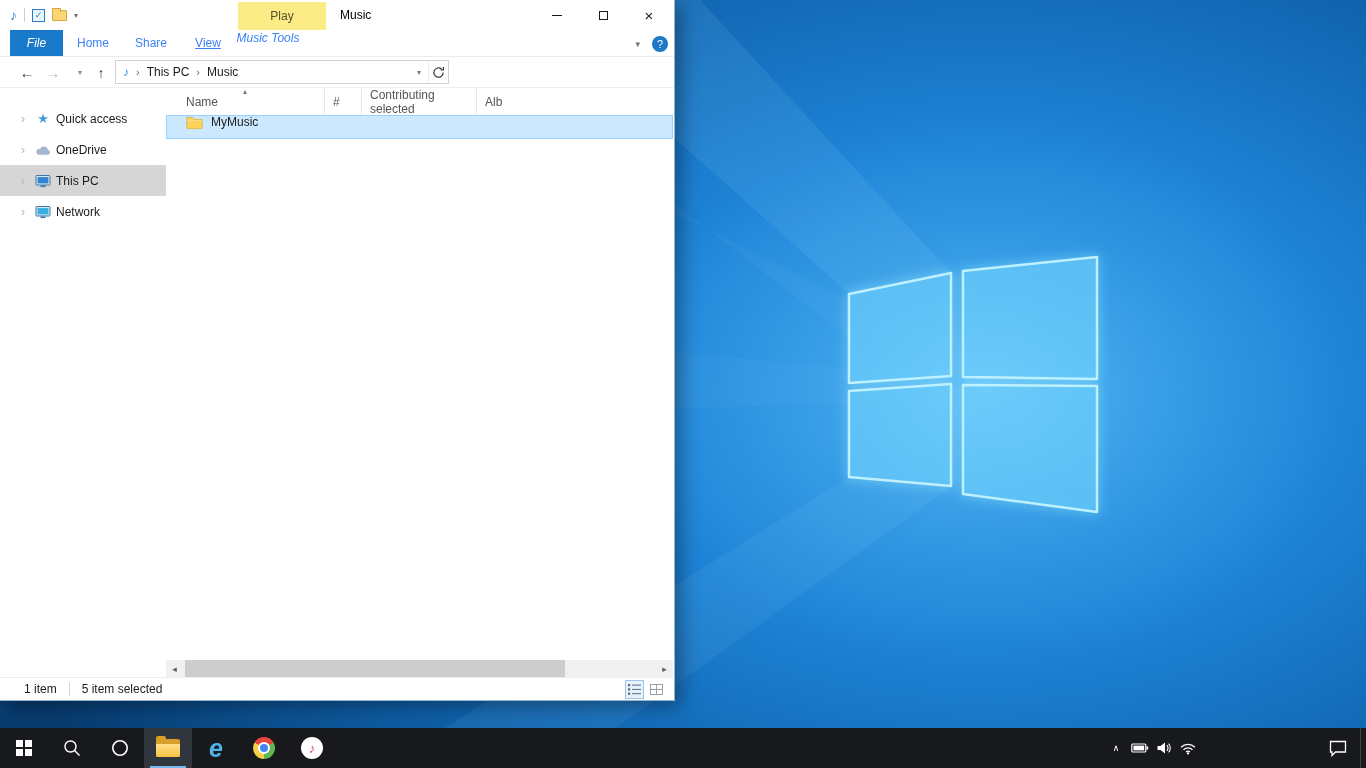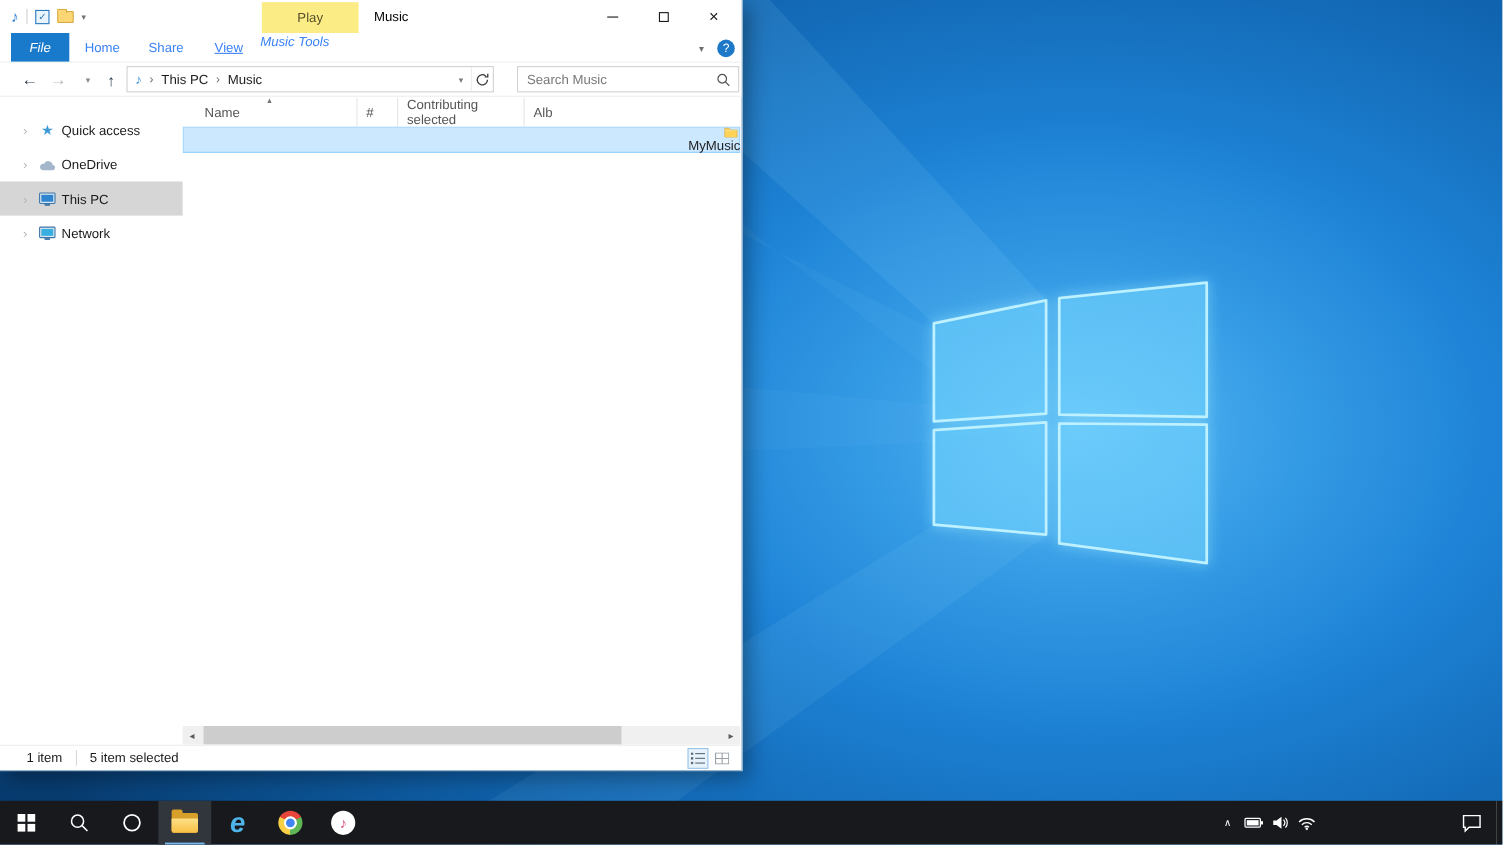--- a/index.html
+++ b/index.html
@@ -82,21 +82,21 @@
   .listhdr { display:flex; height:26px; }
   .hcell { position:relative; display:flex; align-items:center; padding-left:8px; color:#555;
     border-right:1px solid #e6e6e6; }
   .hc-name { width:159px; padding-left:20px; }
   .hc-num { width:37px; }
   .hc-title { width:168px; }
   .hc-artists { width:115px; }
   .hc-album { flex:1; border-right:none; overflow:hidden; white-space:nowrap; }
   .sort-mark { position:absolute; top:-2px; left:50%; transform:translateX(-50%); color:#777; font-size:8px; }
 
-  .filerow { height:24px; display:flex; align-items:flex-end; padding-left:20px;flex-direction:column; }
+  .filerow { height:24px; display:flex; align-items:flex-start; padding-left:20px; }
   .filerow.selected { background:#cce8ff; box-shadow: inset 0 0 0 1px #99d1ff; }
   .row-label { margin-left:8px; color:#1b1b1b; }
 
   .hscroll { position:absolute; left:166px; right:1px; bottom:23px; height:17px; background:#f0f0f0; }
   .sc-btn { position:absolute; top:0; width:17px; height:17px; display:flex; align-items:center; justify-content:center;
     color:#5a5a5a; font-size:9px; }
   .sc-left { left:0; } .sc-right { right:0; }
   .sc-thumb { position:absolute; left:19px; top:0; width:380px; height:17px; background:#cdcdcd; }
 
   .statusbar { position:absolute; left:0; right:1px; bottom:0; height:23px; border-top:1px solid #ededed;
@@ -215,27 +215,20 @@
         <span class="addr-spacer"></span>
         <span class="addr-caret">▾</span>
         <span class="refresh-btn">
           <svg width="13" height="13" viewBox="0 0 14 14">
             <path d="M12 7a5 5 0 1 1-1.7-3.7" fill="none" stroke="#3b3b3b" stroke-width="1.3"></path>
             <path d="M12.3 1.2 v3 h-3" fill="none" stroke="#3b3b3b" stroke-width="1.3"></path>
           </svg>
         </span>
       </div>
 
-      <div class="search-box">
-        <input placeholder="Search Music" style="">
-        <svg class="search-mag" width="13" height="13" viewBox="0 0 14 14">
-          <circle cx="6" cy="6" r="4.2" fill="none" stroke="#555" stroke-width="1.2"></circle>
-          <line x1="9.2" y1="9.2" x2="13" y2="13" stroke="#555" stroke-width="1.2"></line>
-        </svg>
-      </div>
     </div>
 
     <div class="main">
       <div class="navpane">
         <div class="nav-item">
           <span class="nav-expander">›</span>
           <span class="nav-ic star-ic">★</span>
           <span>Quick access</span>
         </div>
         <div class="nav-item">

